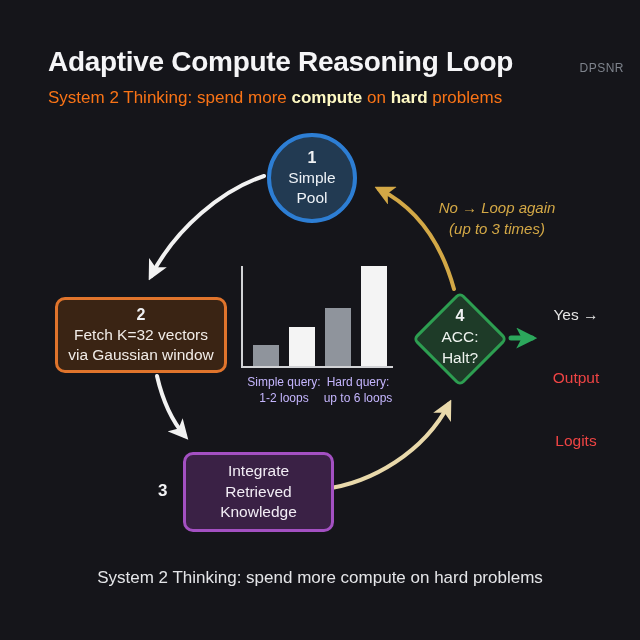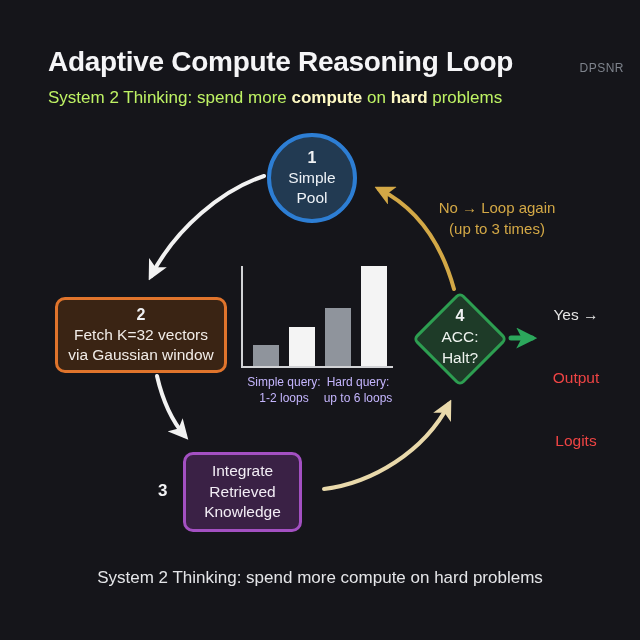--- a/index.html
+++ b/index.html
@@ -6,32 +6,32 @@
   .canvas{
     position:relative;width:640px;height:640px;overflow:hidden;
     background:#15151a;
     font-family:"Liberation Sans","DejaVu Sans",sans-serif;
     color:#f0f1f3;
   }
   
   .watermark{position:absolute;top:13px;right:16px;font-size:12px;letter-spacing:.5px;color:#7e838c;margin-top:48px;}
   .title{position:absolute;left:48px;top:46px;font-size:28px;font-weight:700;letter-spacing:-.3px;color:#f5f5f7;white-space:nowrap;}
   .subtitle{position:absolute;left:48px;top:88px;font-size:17px;color:#d2d4d9;white-space:nowrap;}
-  .subtitle span{color:#bef264;}
+  .subtitle span{color:#f97316;}
   .subtitle span[style]{color:#fef9c3;}
   
   .footer{position:absolute;left:0;top:568px;width:640px;text-align:center;font-size:17px;color:#e4e5e8;}
   
   .node{position:absolute;box-sizing:border-box;display:flex;flex-direction:column;align-items:center;justify-content:center;text-align:center;}
   .node .num{font-weight:700;font-size:16px;line-height:20px;}
   .node .ln{font-size:15.5px;line-height:20.5px;color:#f1ece8;}
   .circle{left:267px;top:133px;width:90px;height:90px;border-radius:50%;border:4px solid #2d7ed4;background:#223a52;}
   .circle .ln{color:#eef2f7;}
   .box-orange{left:55px;top:297px;width:172px;height:76px;border-radius:10px;border:3px solid #e0742c;background:#3a2414;}
-  .box-purple{left:183px;top:452px;width:119px;height:80px;border-radius:10px;border:3px solid #a350c2;background:#3a2145;}
+  .box-purple{left:183px;top:452px;width:151px;height:80px;border-radius:10px;border:3px solid #a350c2;background:#3a2145;}
   .box-purple .ln{color:#f2edf5;}
   .num-outside{position:absolute;left:158px;top:481px;font-size:17px;font-weight:700;color:#f2f2f4;}
   .diamond{position:absolute;left:426px;top:305px;width:68px;height:68px;box-sizing:border-box;
     border:3.5px solid #2d9e51;background:#1e3b28;border-radius:6px;transform:rotate(45deg);}
   .diamond-text{position:absolute;left:410px;top:306px;width:100px;text-align:center;}
   .diamond-text .num{font-weight:700;font-size:16px;line-height:20px;}
   .diamond-text .ln{font-size:15.5px;line-height:21px;color:#eef3ef;}
   
   .no-label{position:absolute;left:407px;top:197px;width:180px;text-align:center;font-size:15px;line-height:21px;color:#d3a846;}
   .yes-label{position:absolute;left:536px;top:305px;width:80px;text-align:center;font-size:15.5px;line-height:19px;}
@@ -116,21 +116,21 @@
     <div class="ln">Knowledge</div>
   </div>
 
   <div class="diamond" style="border-color: rgb(45, 158, 81); background: rgb(30, 59, 40);"></div>
   <div class="diamond-text">
     <div class="num">4</div>
     <div class="ln">ACC:</div>
     <div class="ln">Halt?</div>
   </div>
 
-  <div class="no-label" style="color: rgb(211, 168, 70);">
+  <div class="no-label" style="color: rgb(211, 168, 70); font-style: italic;">
     <div>No → Loop again</div>
     <div>(up to 3 times)</div>
   </div>
   <div class="yes-label">
     <div class="yes" style="color: #e5e5e5;">Yes →</div>
     <div class="ln">Output</div>
     <div class="ln">Logits</div>
   </div>
 
   <div class="footer">System 2 Thinking: spend more compute on hard problems</div>

